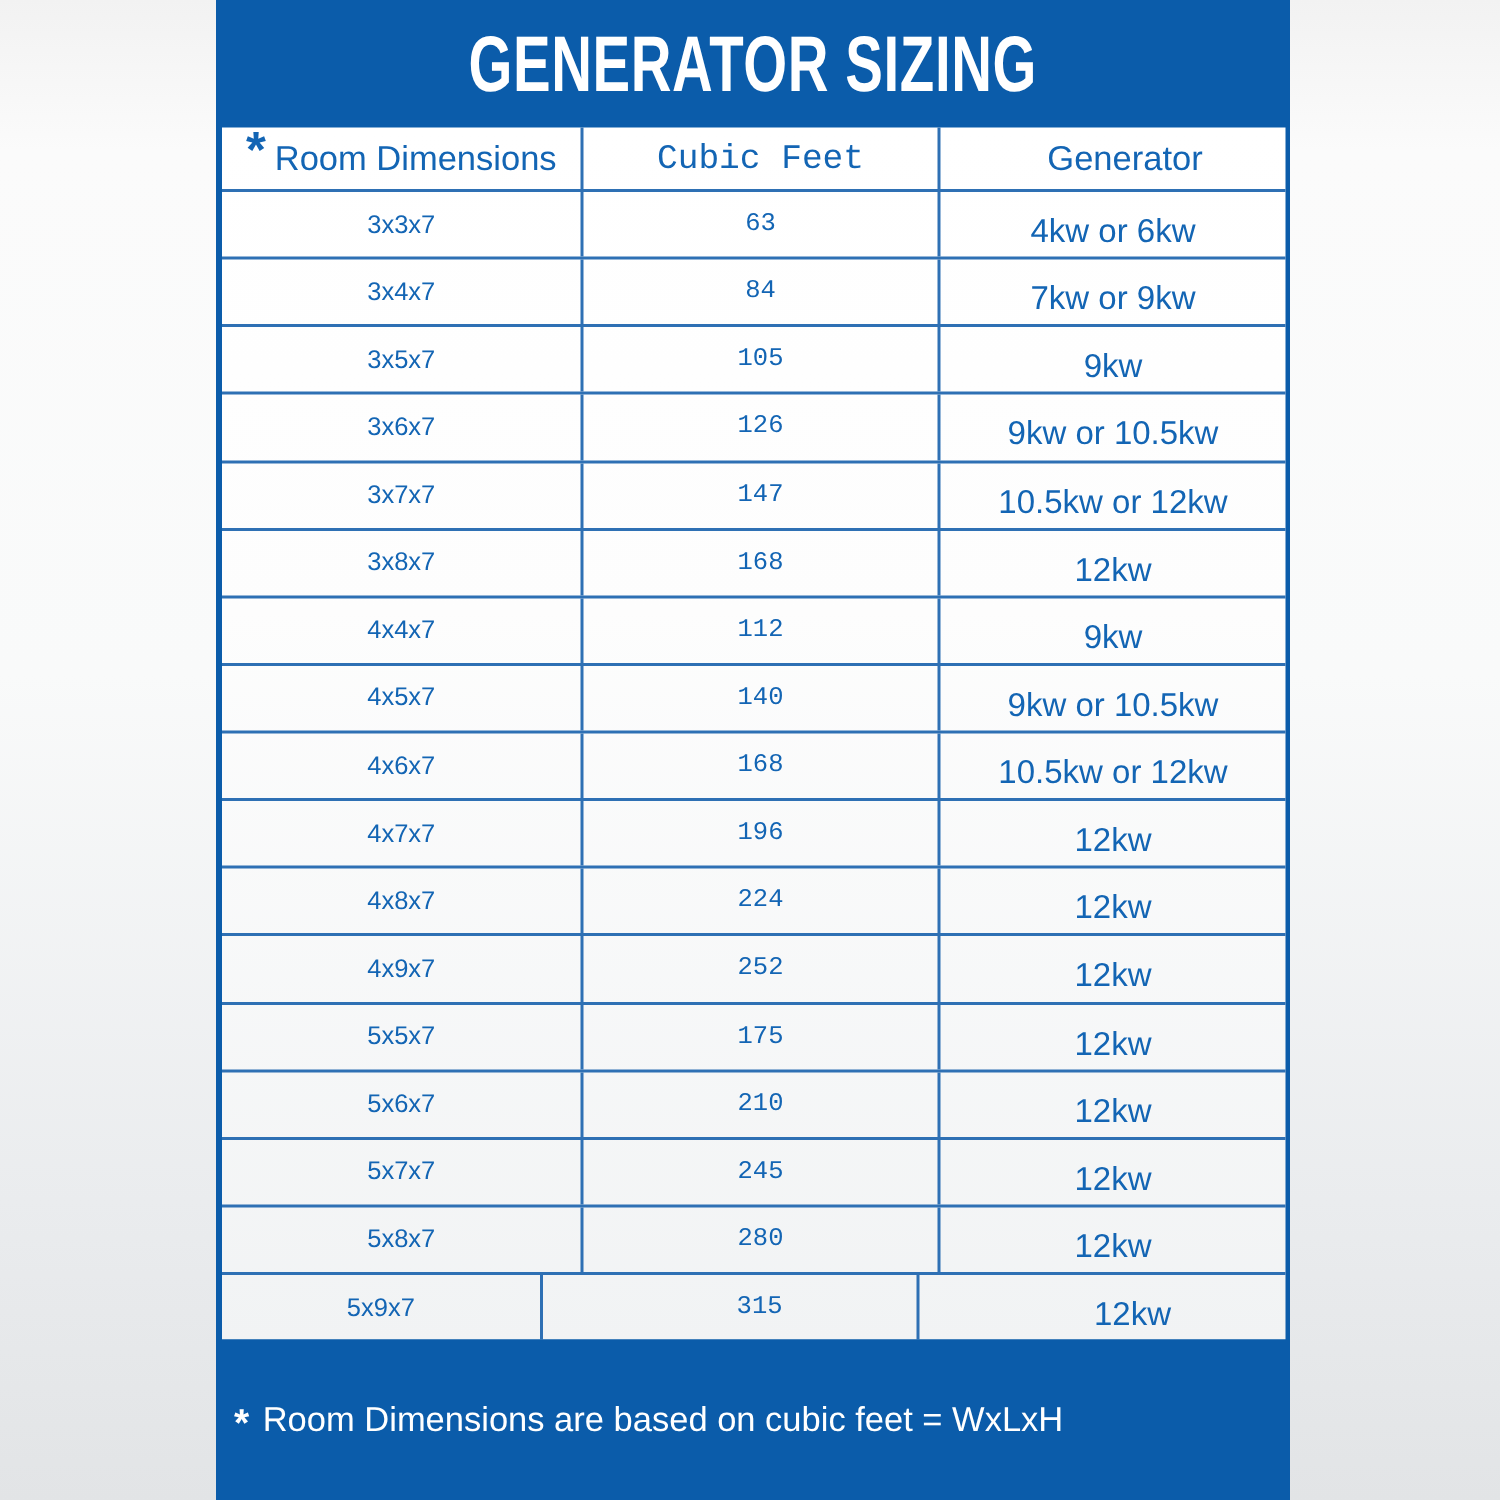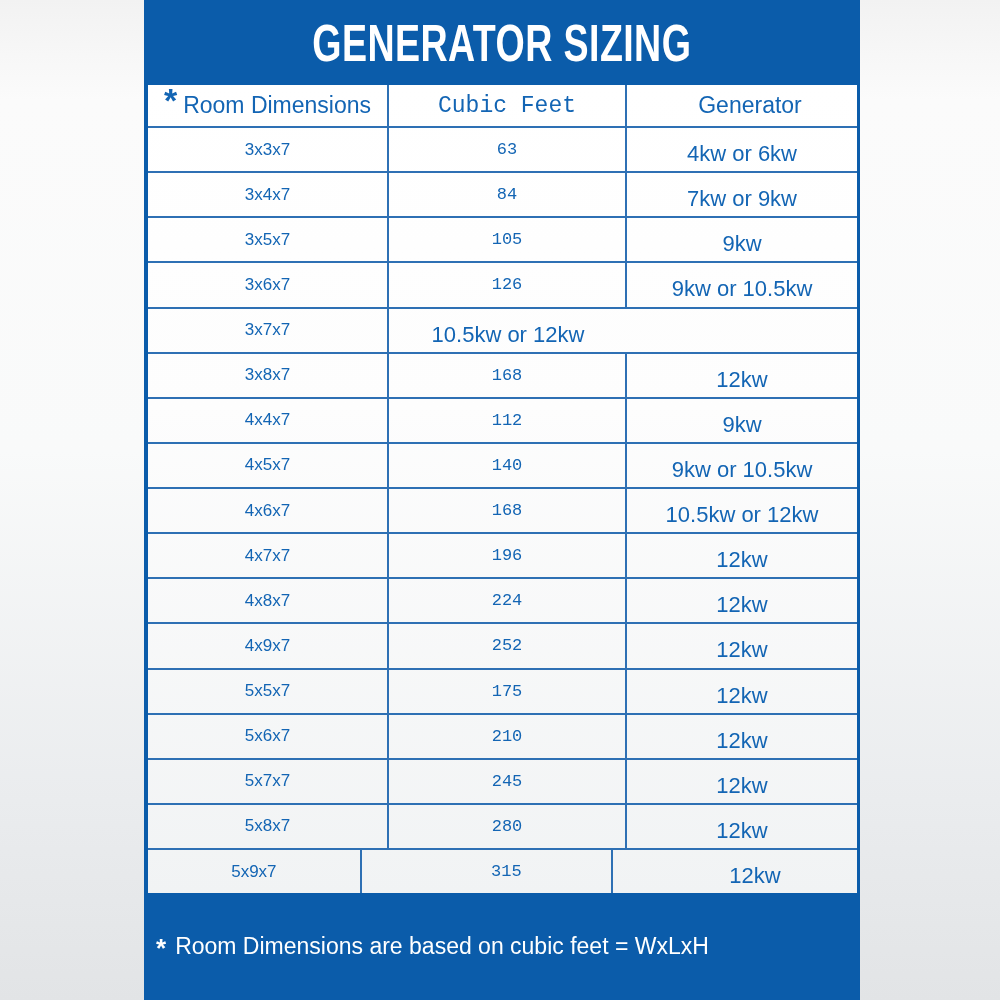--- a/index.html
+++ b/index.html
@@ -92,20 +92,21 @@
         <div class="cell c2">105</div>
         <div class="cell c3">9kw</div>
       </div>
       <div class="trow">
         <div class="cell c1">3x6x7</div>
         <div class="cell c2">126</div>
         <div class="cell c3">9kw or 10.5kw</div>
       </div>
       <div class="trow">
         <div class="cell c1">3x7x7</div>
+        <div class="cell c2">147</div>
         <div class="cell c3">10.5kw or 12kw</div>
       </div>
       <div class="trow">
         <div class="cell c1">3x8x7</div>
         <div class="cell c2">168</div>
         <div class="cell c3">12kw</div>
       </div>
       <div class="trow">
         <div class="cell c1">4x4x7</div>
         <div class="cell c2">112</div>

